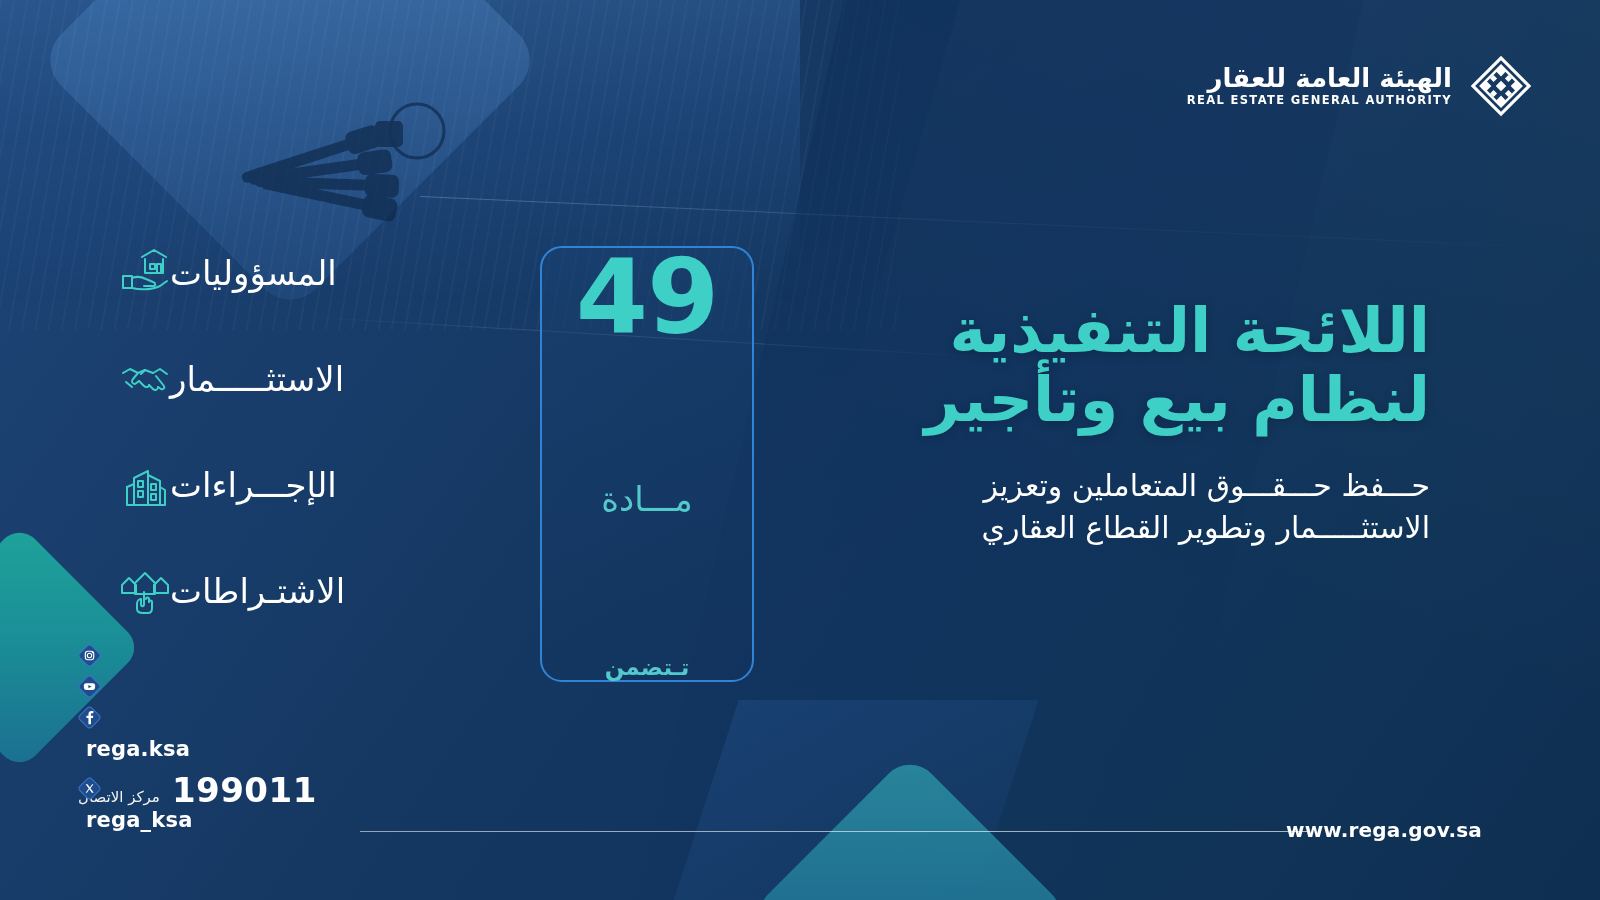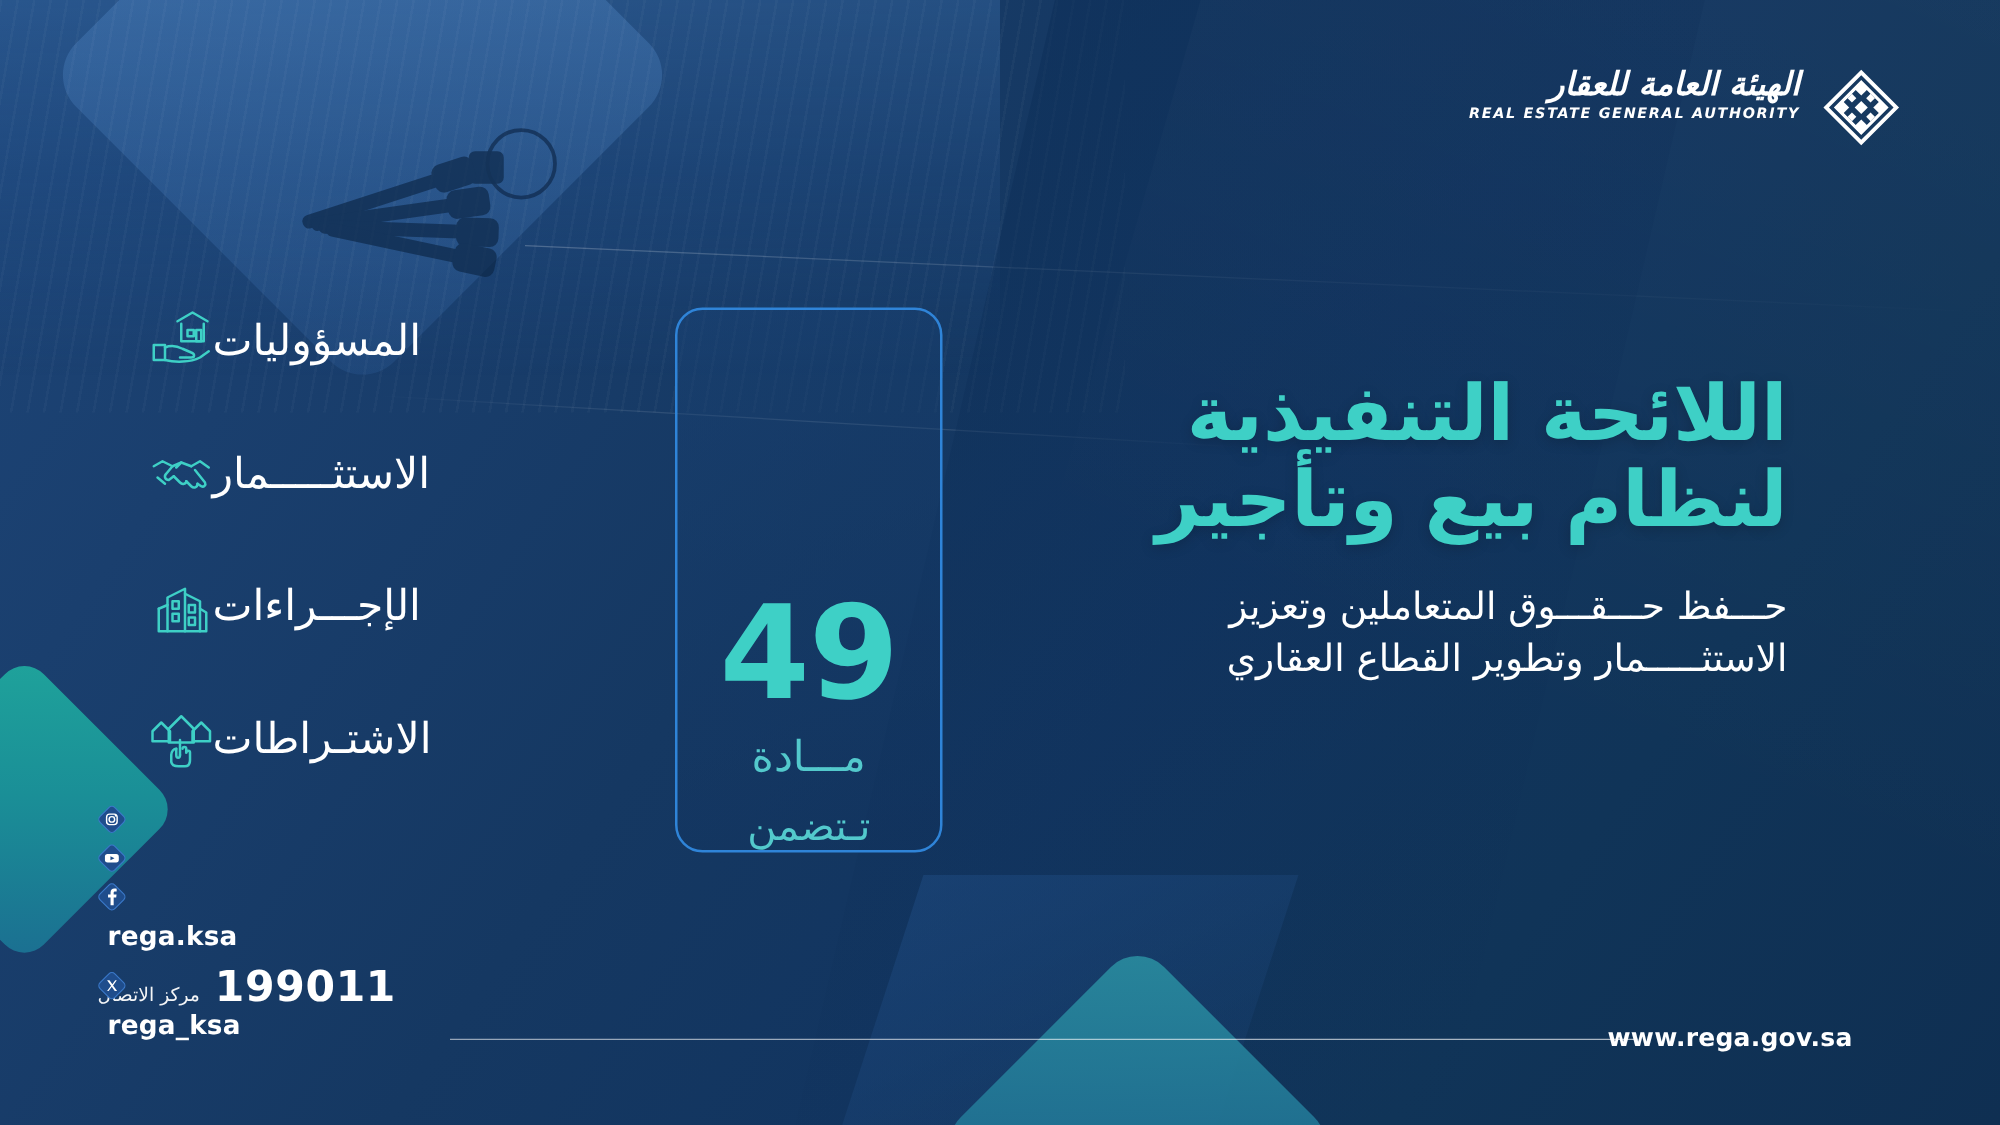--- a/index.html
+++ b/index.html
@@ -90,24 +90,23 @@
     opacity:.9;
   }
   .blue-wedge-bottom {
     left:690px; top:700px; width:300px; height:300px;
     background:linear-gradient(150deg, rgba(30,74,128,.55), rgba(20,56,100,.1));
     transform:skewX(-18deg);
   }
 
   
   .logo-block {
-    position:absolute; top:55px; right:80px;
-    display:flex; gap:18px;
+    position:absolute; top:55px; right:68px;
+    display:flex; align-items:center; gap:18px;
     direction:ltr;
-    font-style:italic;
   }
   .logo-text { text-align:right; line-height:1; }
   .logo-ar {
     color:#ffffff; font-size:26px; font-weight:700; letter-spacing:.5px;
     white-space:nowrap; direction:rtl;
   }
   .logo-en {
     color:#ffffff; font-size:11.5px; font-weight:700;
     letter-spacing:1.35px; margin-top:4px; white-space:nowrap;
   }
@@ -134,33 +133,33 @@
   }
 
   
   .count-card {
     position:absolute; left:540px; top:246px;
     width:214px; height:436px;
     border:2px solid #2f84d8;
     border-radius:22px;
     background:linear-gradient(160deg, rgba(25,66,116,.45), rgba(16,48,90,.30));
     display:flex; flex-direction:column;
-    align-items:center; justify-content:flex-end;
+    align-items:center; justify-content:space-between;
   }
   .count-number {
     color:#3ed0c6; font-size:104px; font-weight:800;
     line-height:.95; letter-spacing:-1px;
     direction:ltr;
   }
   .count-unit {
     color:#53c9cc; font-size:34px; font-weight:400;
     margin-top:14px; letter-spacing:1px;
   }
   .count-verb {
-    color:#53c9cc; font-size:32px; font-weight:400;
+    color:#53c9cc; font-size:23px; font-weight:700;
     margin-top:16px; letter-spacing:1px;
   }
 
   
   .list-block {
     position:absolute; left:120px; top:248px;
     width:370px;
     display:flex; flex-direction:column;
     gap:56px;
   }

